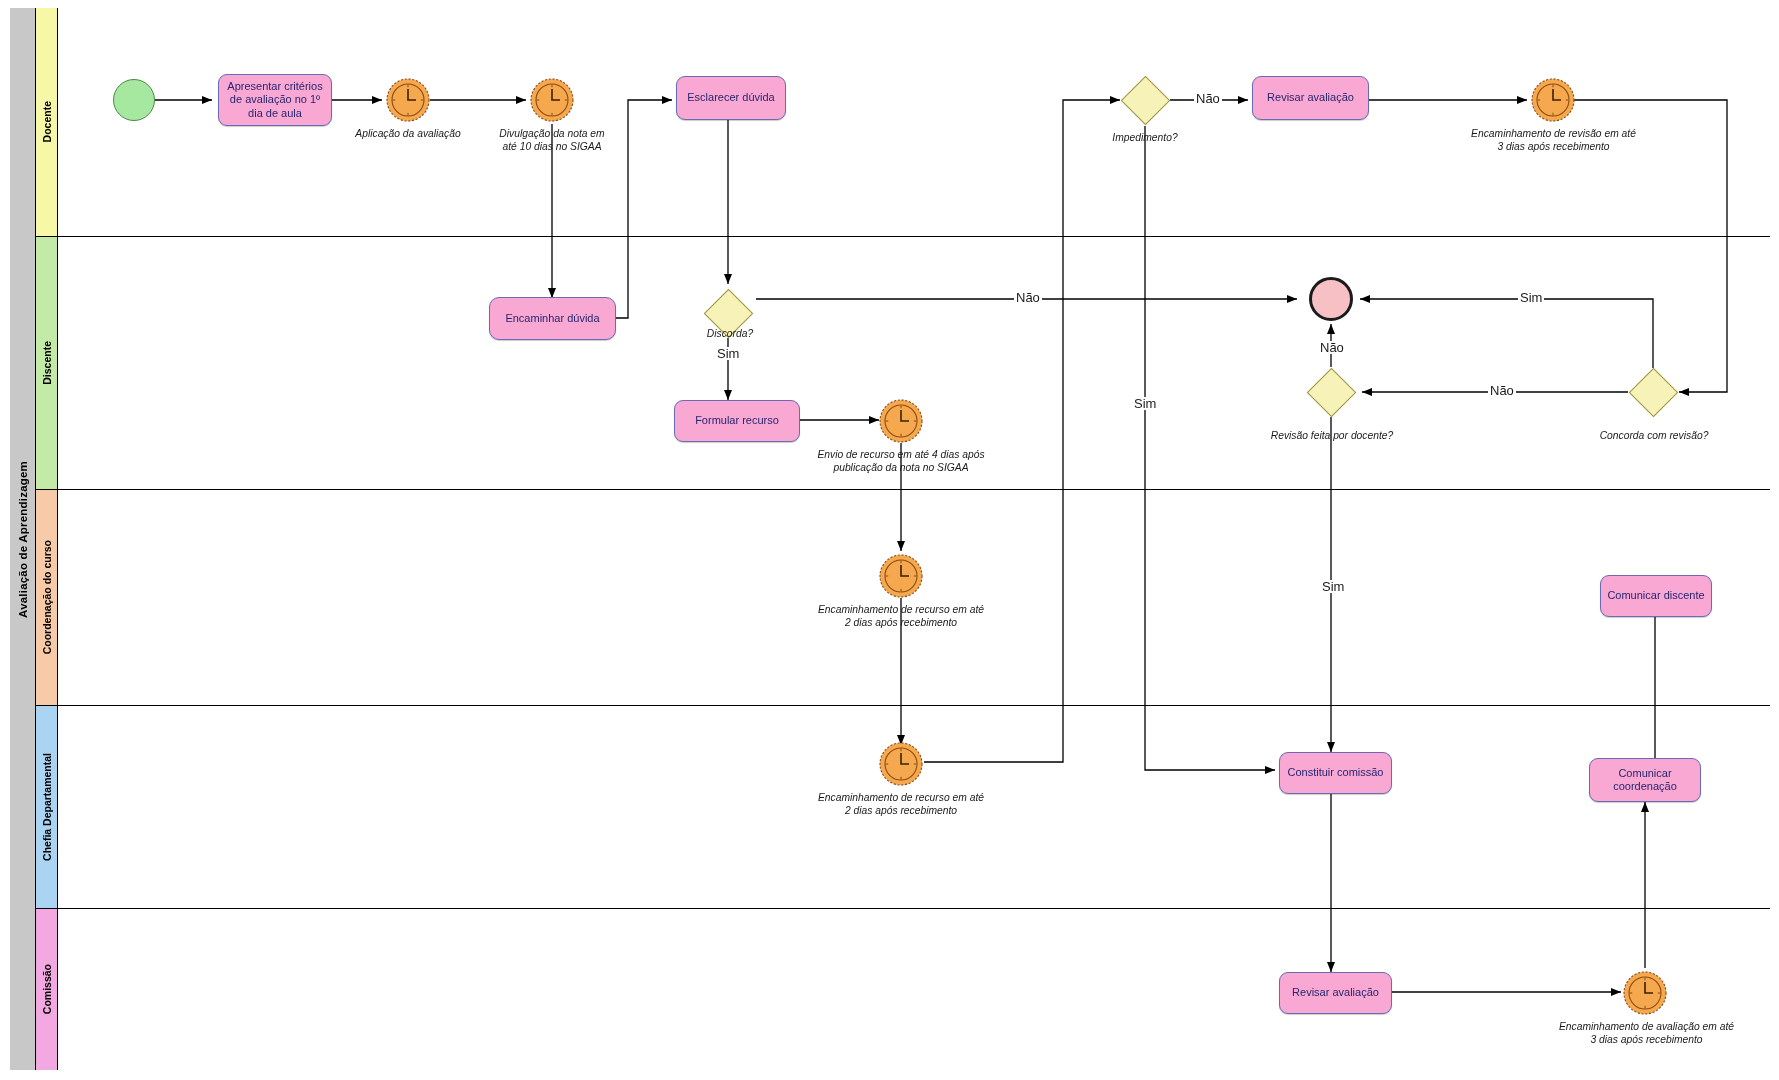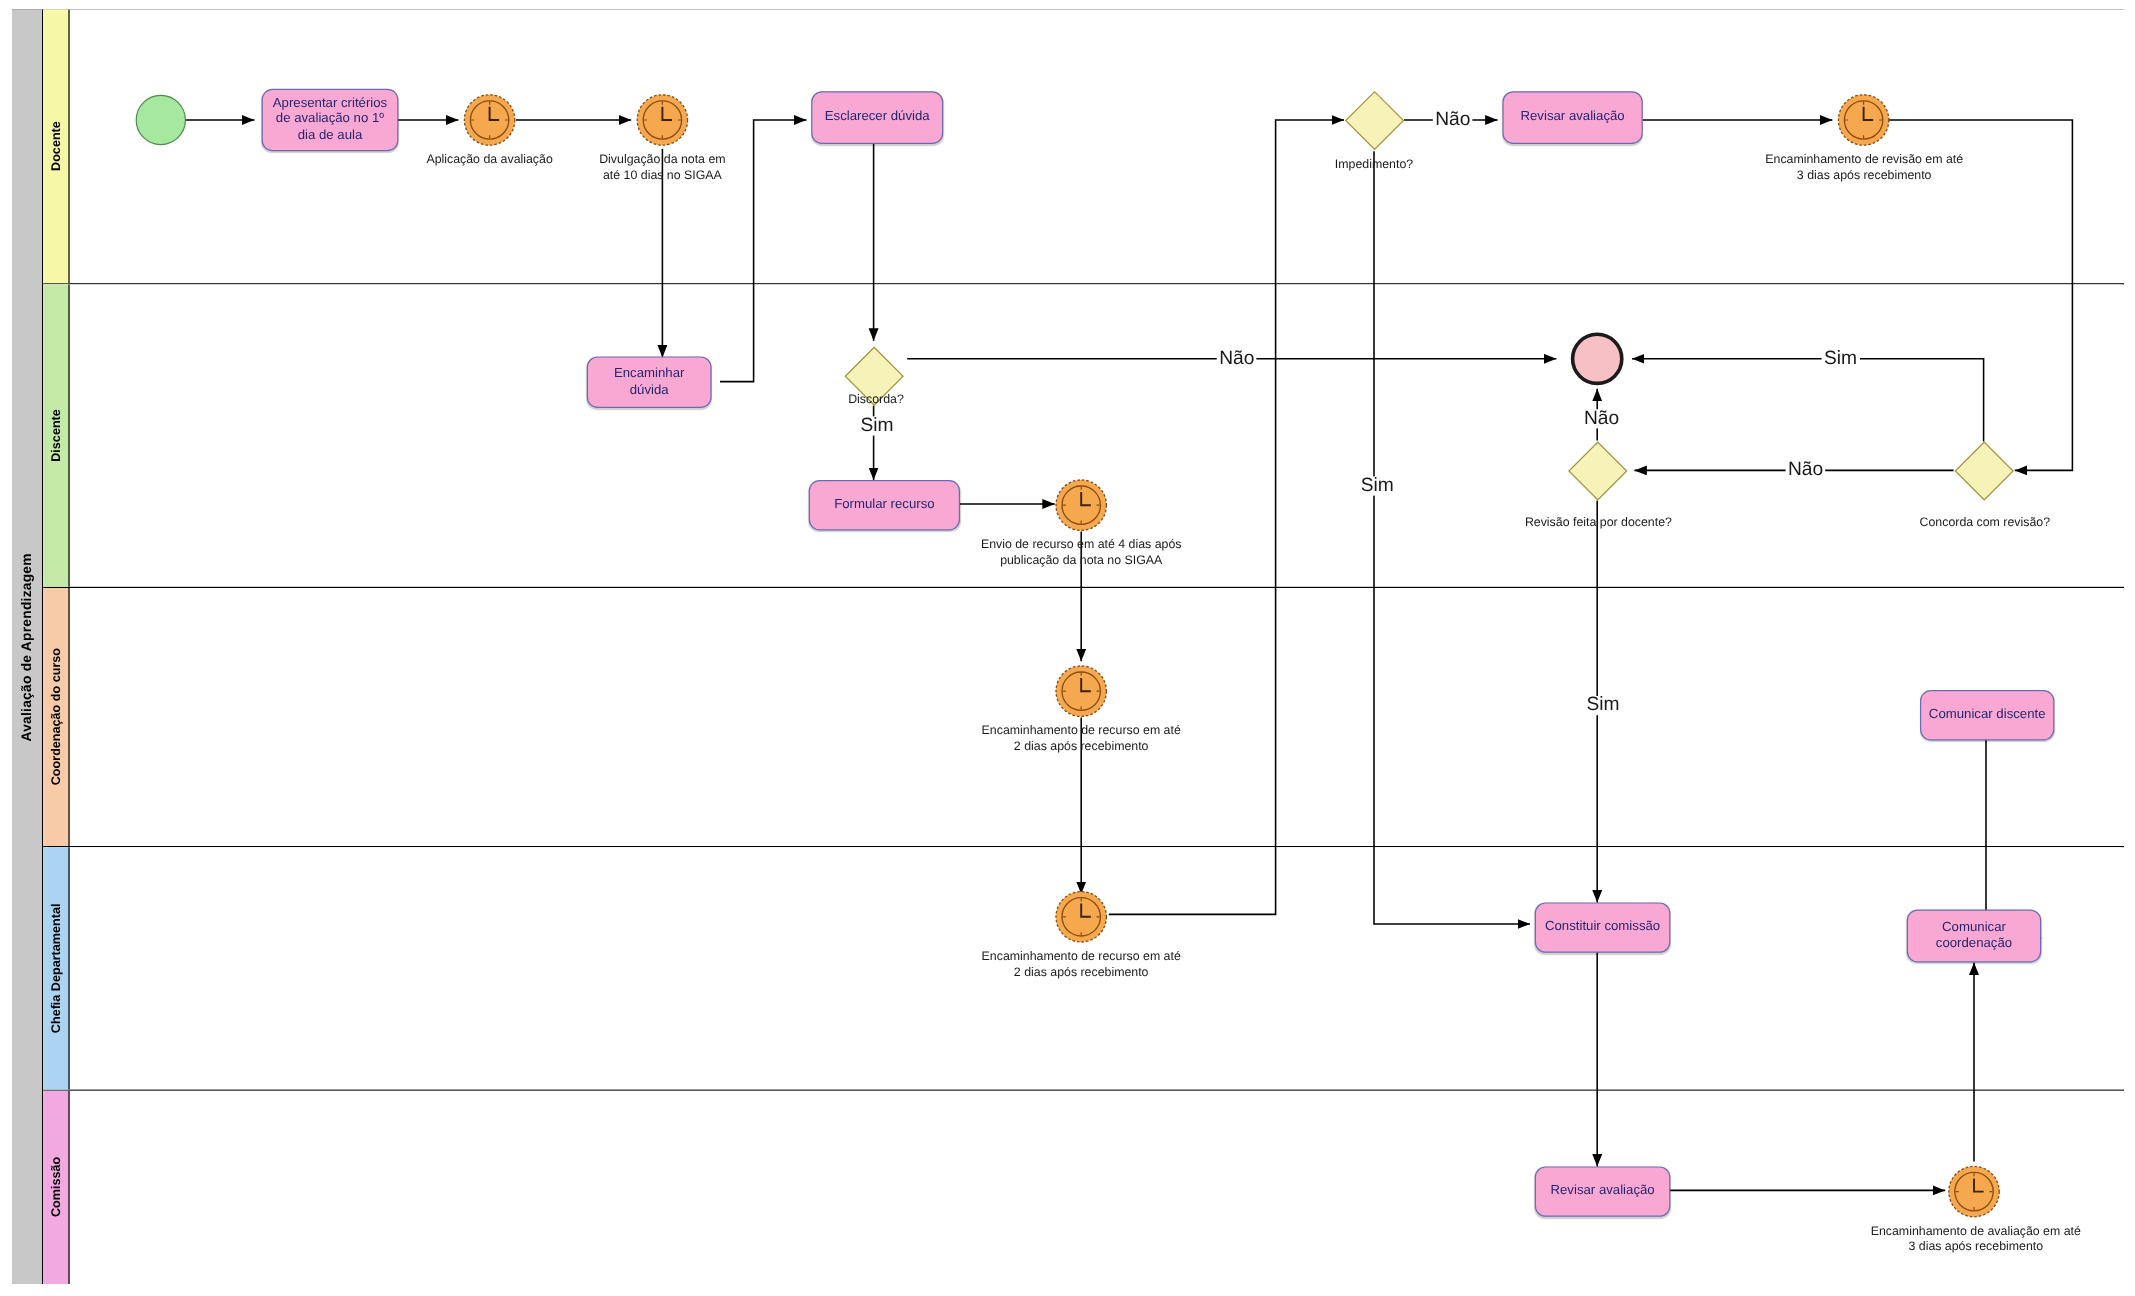--- a/index.html
+++ b/index.html
@@ -26,22 +26,22 @@
 
   .startev{position:absolute;width:42px;height:42px;border-radius:50%;background:#a6e8a0;border:1.3px solid #4e8a4a;box-sizing:border-box;}
   .endev{position:absolute;width:44px;height:44px;border-radius:50%;background:#f7c0c4;border:3.2px solid #1b1b1b;box-sizing:border-box;}
 
   .timer{position:absolute;width:44px;height:44px;}
   .timer svg{display:block;}
 
   .gw{position:absolute;width:50px;height:50px;}
   .gw i{display:block;width:35px;height:35px;margin:7.5px;background:#f7f3b8;border:1.3px solid #9a9442;transform:rotate(45deg);box-sizing:border-box;}
 
-  .cap{position:absolute;text-align:center;font-size:10.3px;color:#1a1a1a;line-height:1.25;white-space:pre-line;}
-  .flowlbl{position:absolute;font-size:16px;color:#1a1a1a;background:#fff;padding:0 2px;line-height:1;}
+  .cap{position:absolute;text-align:center;font-size:10.3px;color:#1a1a1a;line-height:1.25;white-space:pre-line;font-style:italic;}
+  .flowlbl{position:absolute;font-size:13px;color:#1a1a1a;background:#fff;padding:0 2px;line-height:1;}
 
   #edges{position:absolute;left:0;top:0;width:1779px;height:1080px;pointer-events:none;}
 </style>
 </head>
 <body>
 
 <div id="canvas">
 
   <div class="pool"></div>
   <div class="pool-title">
@@ -185,21 +185,21 @@
           <line x1="22" y1="34.8" x2="22" y2="37.4"></line>
           <line x1="6.6" y1="22" x2="9.2" y2="22"></line>
           <line x1="34.8" y1="22" x2="37.4" y2="22"></line>
         </g>
       <path d="M22,11 L22,22 L30,22" stroke="#3a2206" stroke-width="1.6" fill="none"></path>
     </svg>
   </div>
   <div class="cap" style="left:1435px;top:128px;width:237px;">Encaminhamento de revisão em até
 3 dias após recebimento</div>
 
-  <div class="task" style="left:489px;top:297px;width:104px;height:43px;">Encaminhar dúvida</div>
+  <div class="task" style="left:489px;top:297px;width:127px;height:43px;border-radius:10px;">Encaminhar dúvida</div>
 
   <div class="gw" style="left:703px;top:288px;">
       <i></i>
     </div>
   <div class="cap" style="left:680px;top:328px;width:100px;">Discorda?</div>
 
   <div class="task" style="left:674px;top:400px;width:126px;height:42px;">Formular recurso</div>
 
   <div class="timer" style="left:879px;top:399px;">
     <svg viewBox="0 0 44 44" width="44" height="44" xmlns="http://www.w3.org/2000/svg">

